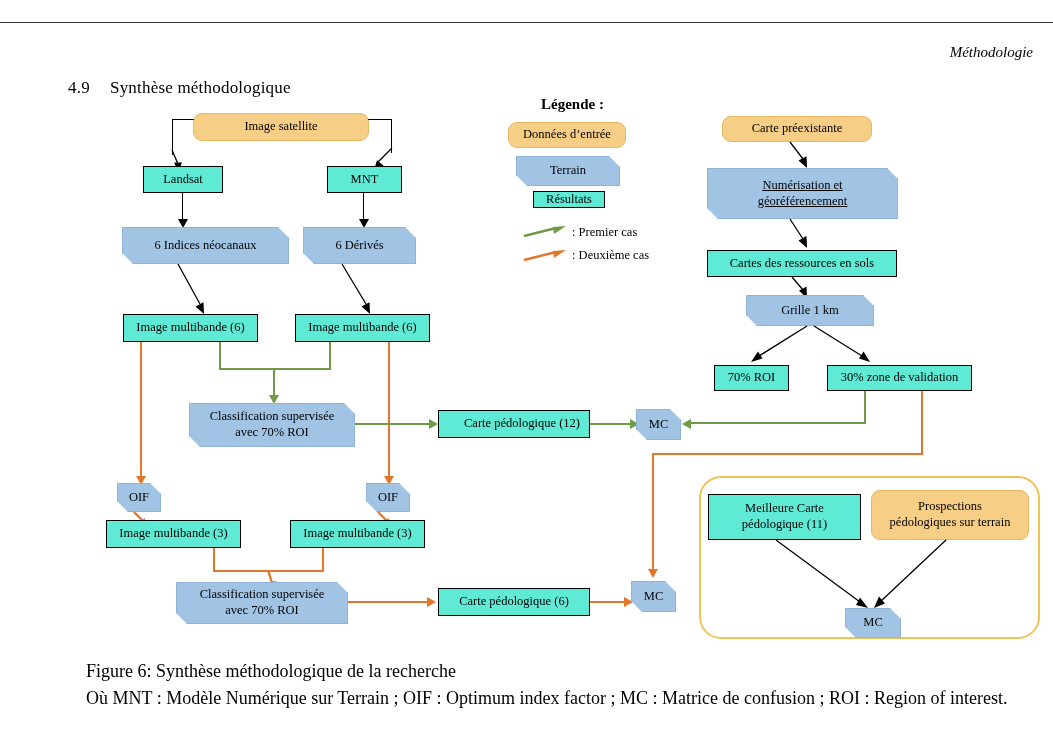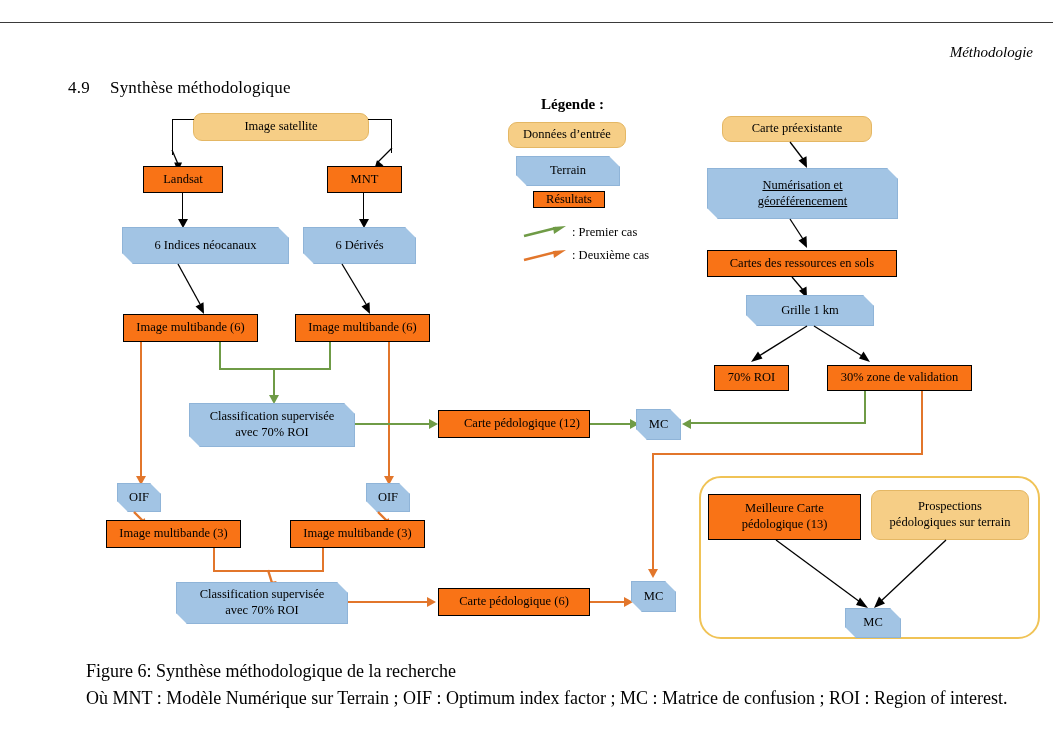--- a/index.html
+++ b/index.html
@@ -21,21 +21,21 @@
         justify-content:center;text-align:center;font-size:12.5px;line-height:1.25;}
 
   
   .n-input{background:#F6CE86;border-radius:9px;border:1px solid #E4B764;}
 
   
   .n-module{background:#A2C4E4;border:1px solid #8FB4D8;
     clip-path:polygon(0 0, calc(100% - 11px) 0, 100% 11px, 100% 100%, 11px 100%, 0 calc(100% - 11px));}
 
   
-  .n-result{background:#f97316;border:1.6px solid #000;}
+  .n-result{background:#5eead4;border:1.6px solid #000;}
 
   
   .ln{position:absolute;background:#000;}
   .ln.green{background:#6F9B46;}
   .ln.orange{background:#E2762B;}
 
   .ah{position:absolute;width:0;height:0;}
   .ah.down{border-left:5px solid transparent;border-right:5px solid transparent;border-top:9px solid #000;}
   .ah.down.green{border-top-color:#6F9B46;}
   .ah.down.orange{border-top-color:#E2762B;}
@@ -236,21 +236,21 @@
 
   <div class="ln orange" style="left:921px;top:391px;width:2.4px;height:64px;"></div>
   <div class="ln orange" style="left:652px;top:453px;width:271px;height:2.4px;"></div>
   <div class="ln orange" style="left:652px;top:453px;width:2.4px;height:118px;"></div>
   <div class="ah down orange" style="left:648px;top:569px;"></div>
 
   <div class="frame" style="left:699px;top:476px;width:337px;height:159px;"></div>
 
   <div class="node n-result" style="left:708px;top:494px;width:153px;height:46px;flex-direction:column;">
     <span>Meilleure Carte</span>
-    <span>pédologique (13)</span>
+    <span>pédologique (11)</span>
   </div>
 
   <div class="node n-input" style="left:871px;top:490px;width:158px;height:50px;flex-direction:column;">
     <span>Prospections</span>
     <span>pédologiques sur terrain</span>
   </div>
 
   <svg class="diag" style="left:776px;top:540px;width:98px;height:72px;">
     <path d="M0,0 L84,62" stroke="#000" stroke-width="1.3" fill="none"></path>
     <polygon points="92,68 80,65 84,57.5" fill="#000"></polygon>

